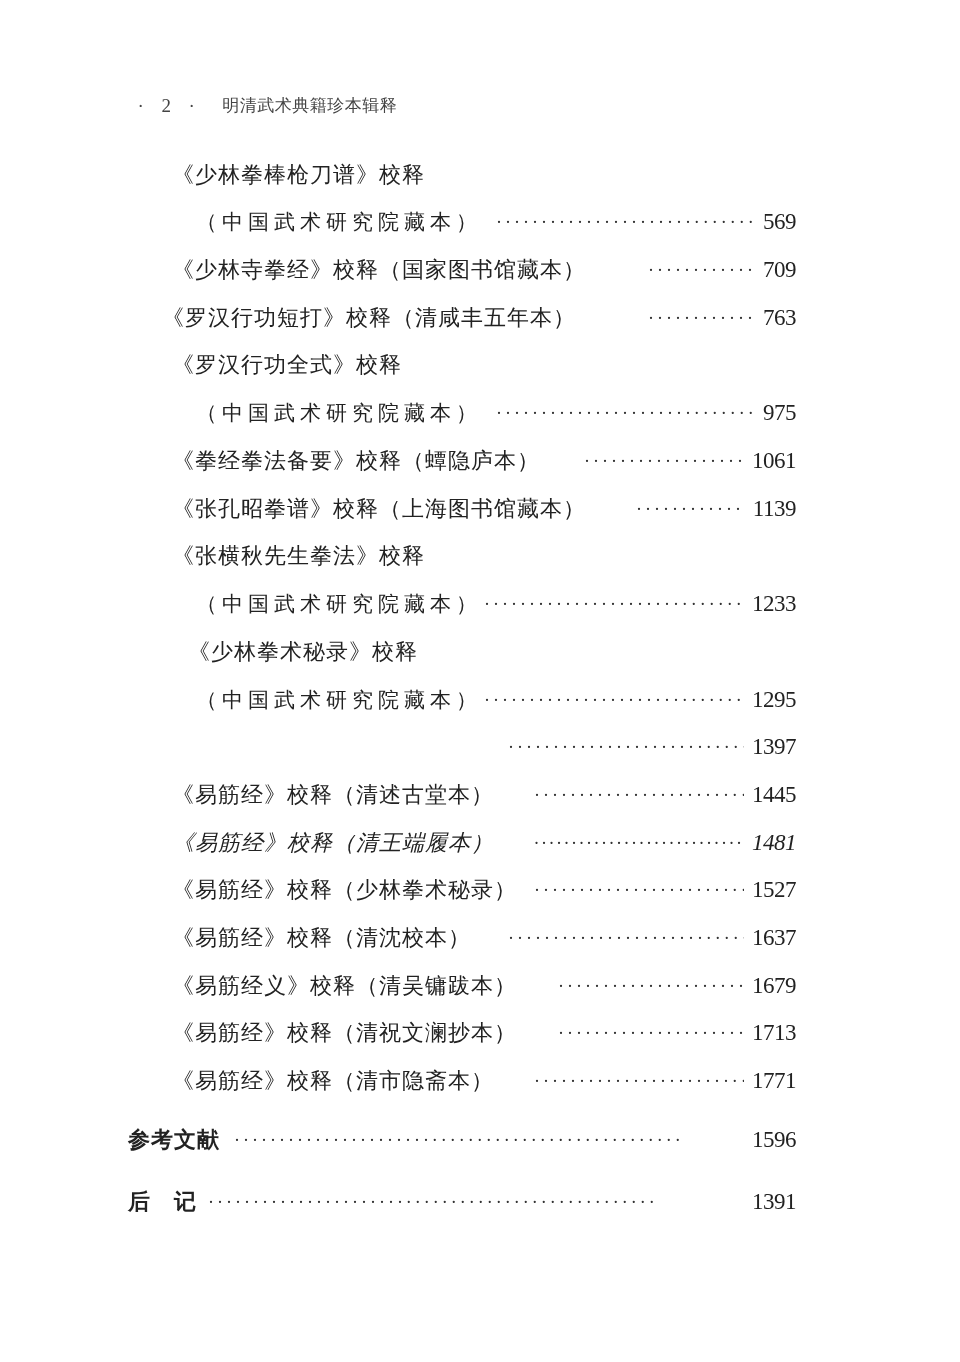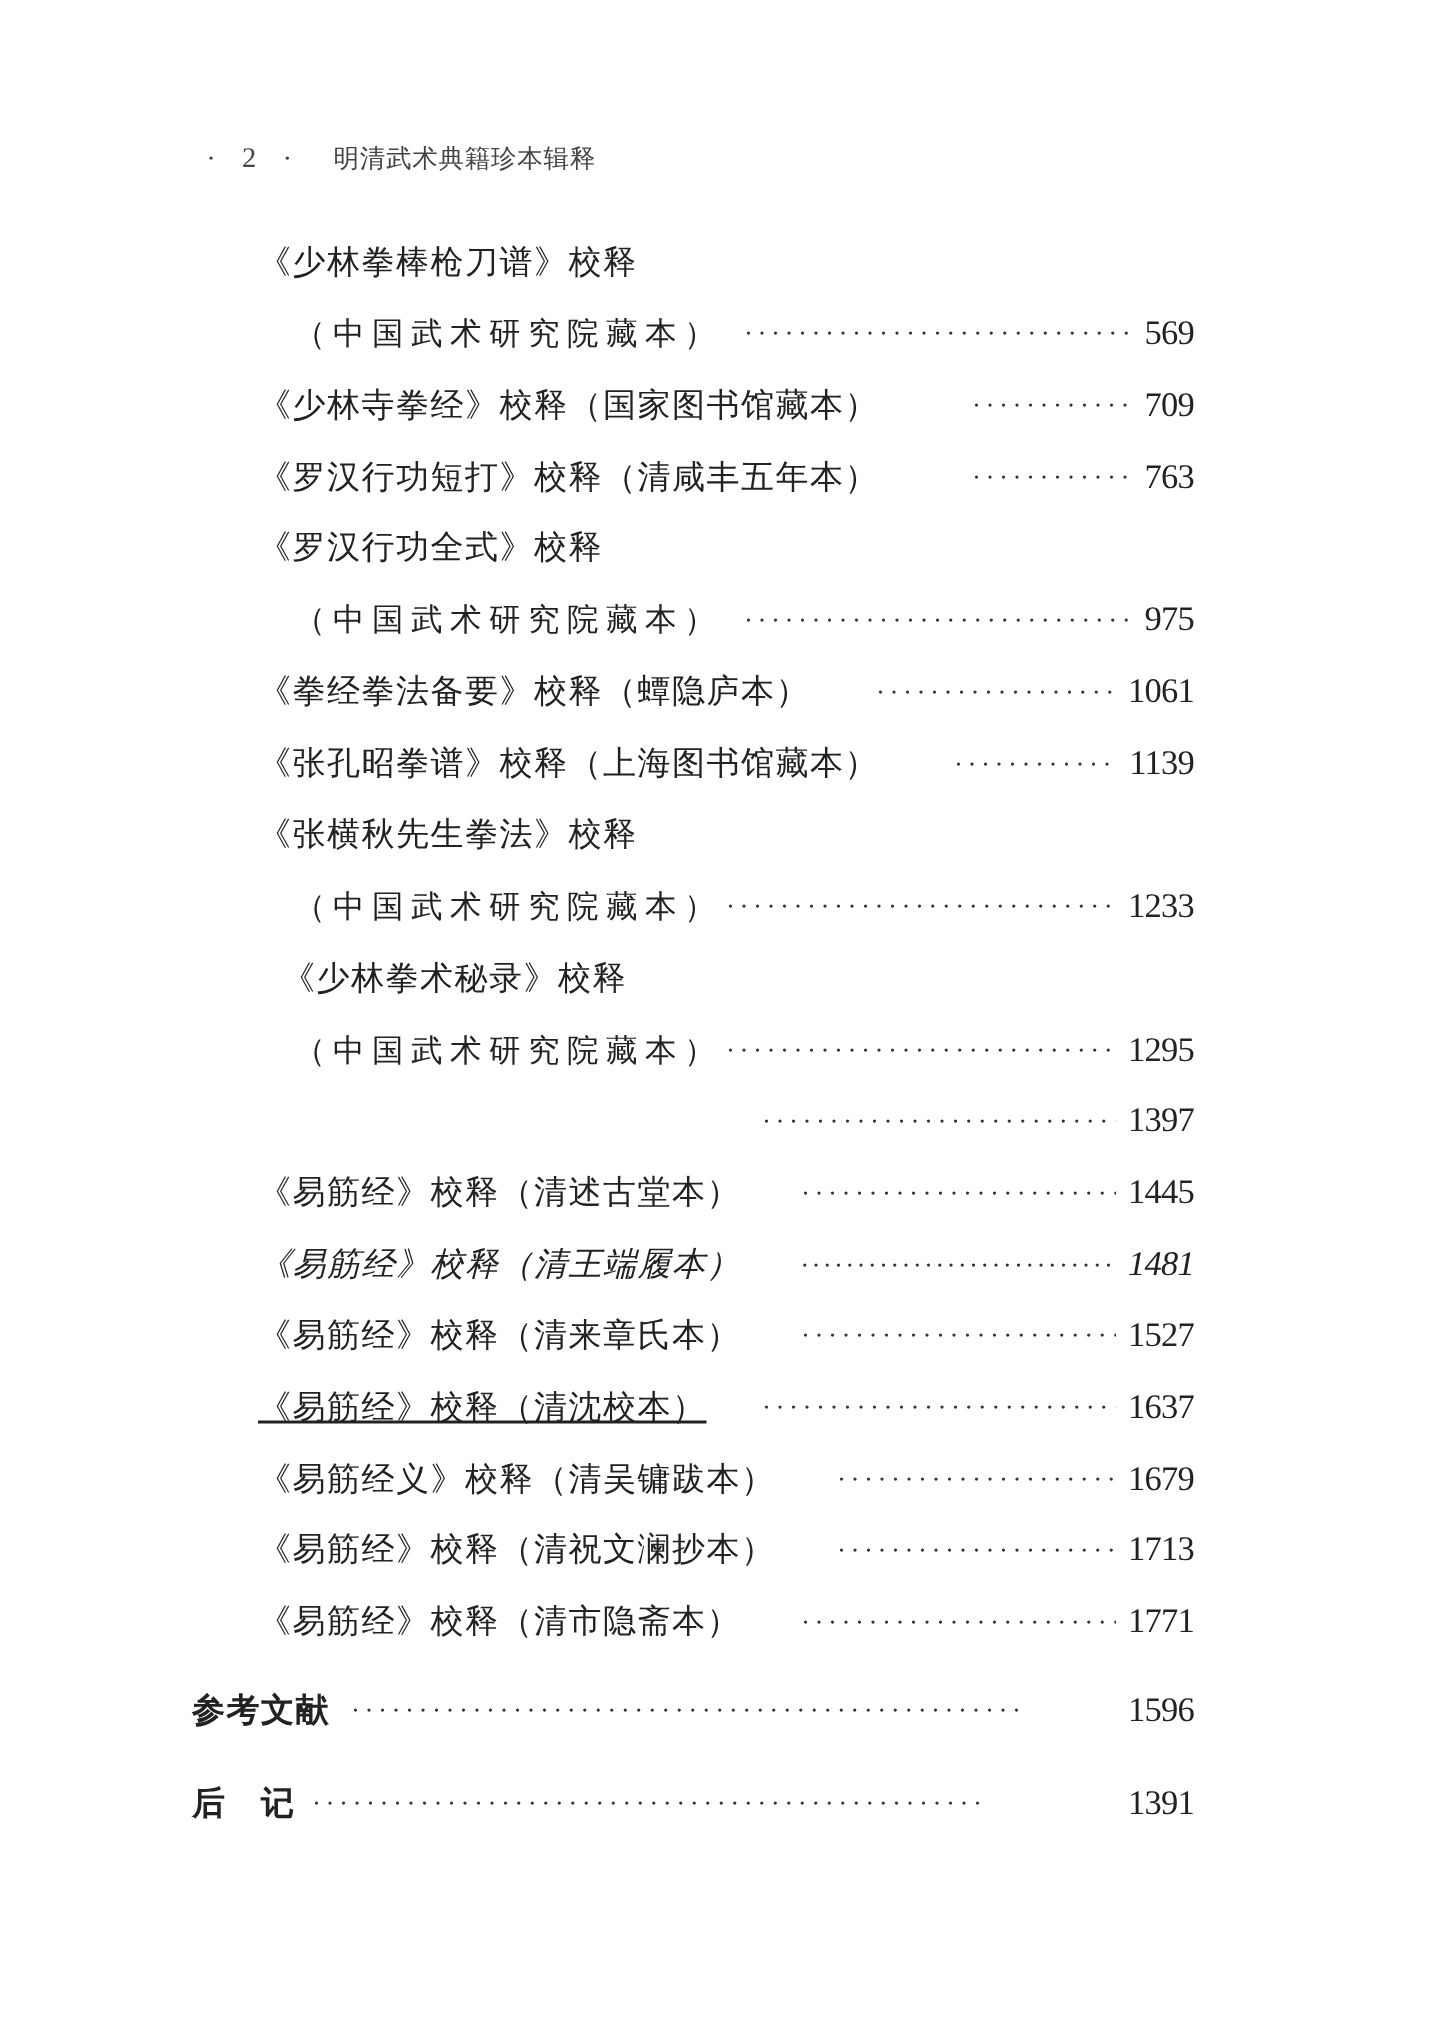--- a/index.html
+++ b/index.html
@@ -96,21 +96,21 @@
       <span class="text" style="left: 196px;">（中国武术研究院藏本）</span>
       <span class="dots" style="left: 496px; width: 259px;">··················································</span>
       <span class="page">569</span>
     </div>
     <div class="toc-line entry" style="top: 252px;">
       <span class="text" style="left: 172px;">《少林寺拳经》校释（国家图书馆藏本）</span>
       <span class="dots" style="left: 648px; width: 107px;">··················································</span>
       <span class="page">709</span>
     </div>
     <div class="toc-line entry" style="top: 300px;">
-      <span class="text" style="left: 172px;">《罗汉行功短打》校释（清咸丰五年本）</span>
+      <span class="text" style="left: 162px;">《罗汉行功短打》校释（清咸丰五年本）</span>
       <span class="dots" style="left: 648px; width: 107px;">··················································</span>
       <span class="page">763</span>
     </div>
     <div class="toc-line title" style="top: 347px;">
       <span class="text" style="left: 172px;">《罗汉行功全式》校释</span>
     </div>
     <div class="toc-line sub" style="top: 395px;">
       <span class="text" style="left: 196px;">（中国武术研究院藏本）</span>
       <span class="dots" style="left: 496px; width: 259px;">··················································</span>
       <span class="page">975</span>
@@ -149,26 +149,26 @@
       <span class="text" style="left: 172px;">《易筋经》校释（清述古堂本）</span>
       <span class="dots" style="left: 534px; width: 210px;">··················································</span>
       <span class="page">1445</span>
     </div>
     <div class="toc-line entry" style="top: 825px; font-style: italic;">
       <span class="text" style="left: 172px;">《易筋经》校释（清王端履本）</span>
       <span class="dots" style="left: 534px; width: 210px;">··················································</span>
       <span class="page">1481</span>
     </div>
     <div class="toc-line entry" style="top: 872px;">
-      <span class="text" style="left: 172px;">《易筋经》校释（清来章氏本）</span>
+      <span class="text" style="left: 172px;">《易筋经》校释（少林拳术秘录）</span>
       <span class="dots" style="left: 534px; width: 210px;">··················································</span>
       <span class="page">1527</span>
     </div>
     <div class="toc-line entry" style="top: 920px;">
-      <span class="text" style="left: 172px; text-decoration: underline;">《易筋经》校释（清沈校本）</span>
+      <span class="text" style="left: 172px;">《易筋经》校释（清沈校本）</span>
       <span class="dots" style="left: 508px; width: 236px;">··················································</span>
       <span class="page">1637</span>
     </div>
     <div class="toc-line entry" style="top: 968px;">
       <span class="text" style="left: 172px;">《易筋经义》校释（清吴镛跋本）</span>
       <span class="dots" style="left: 558px; width: 186px;">··················································</span>
       <span class="page">1679</span>
     </div>
     <div class="toc-line entry" style="top: 1015px;">
       <span class="text" style="left: 172px;">《易筋经》校释（清祝文澜抄本）</span>

